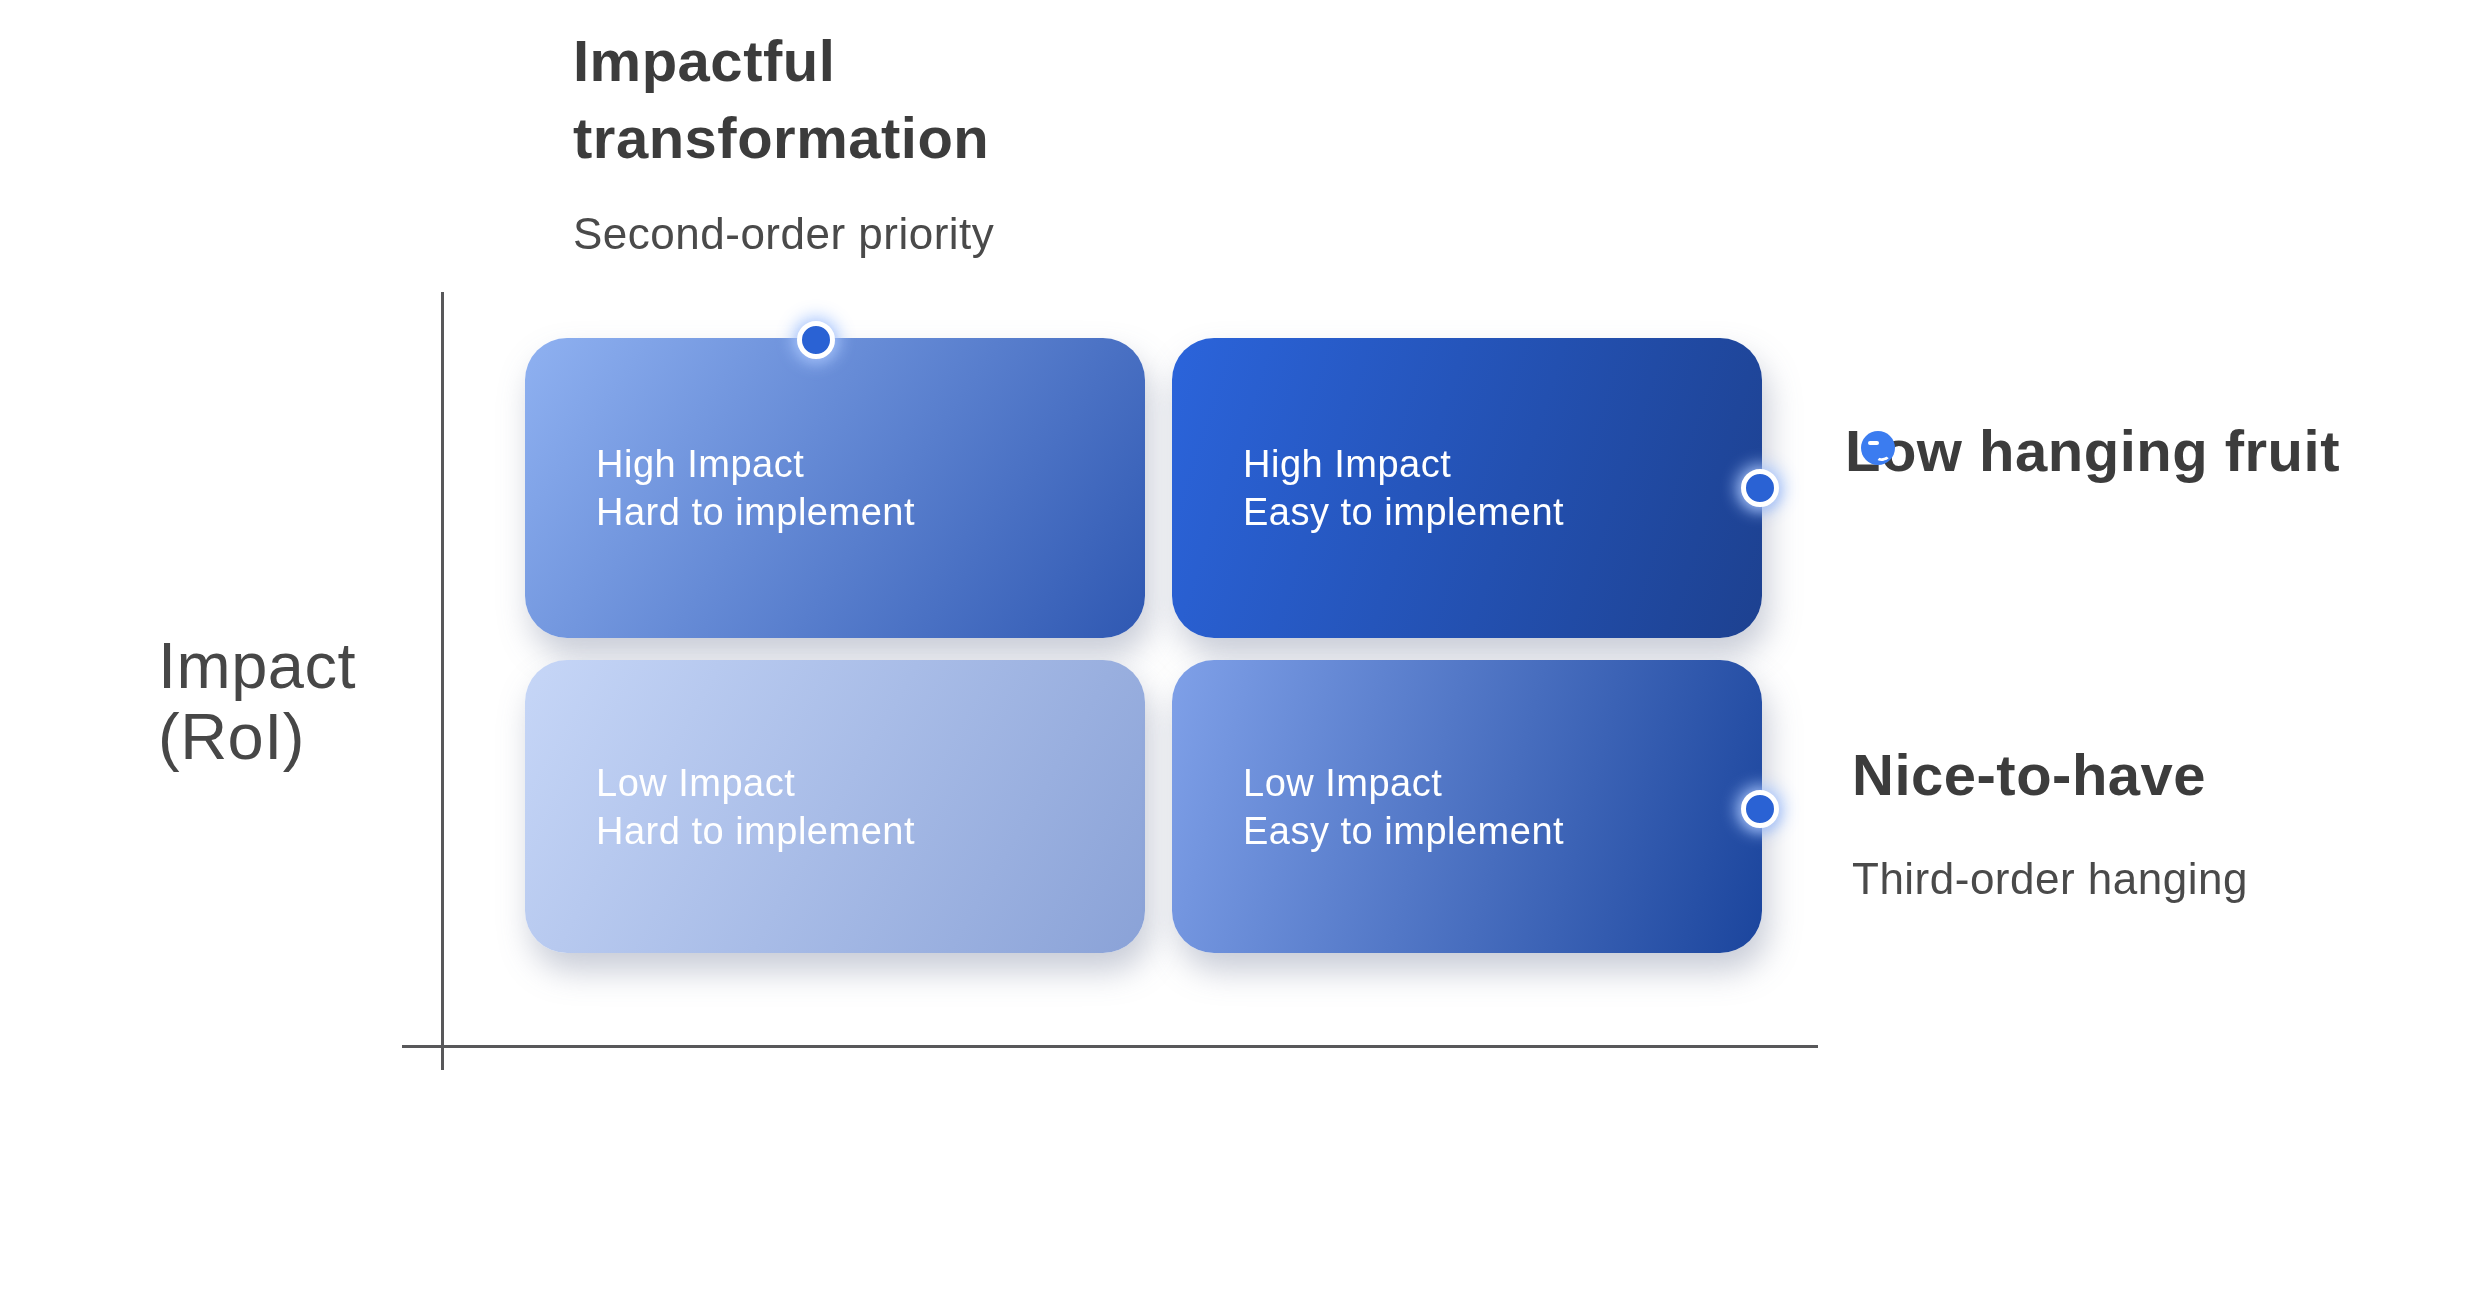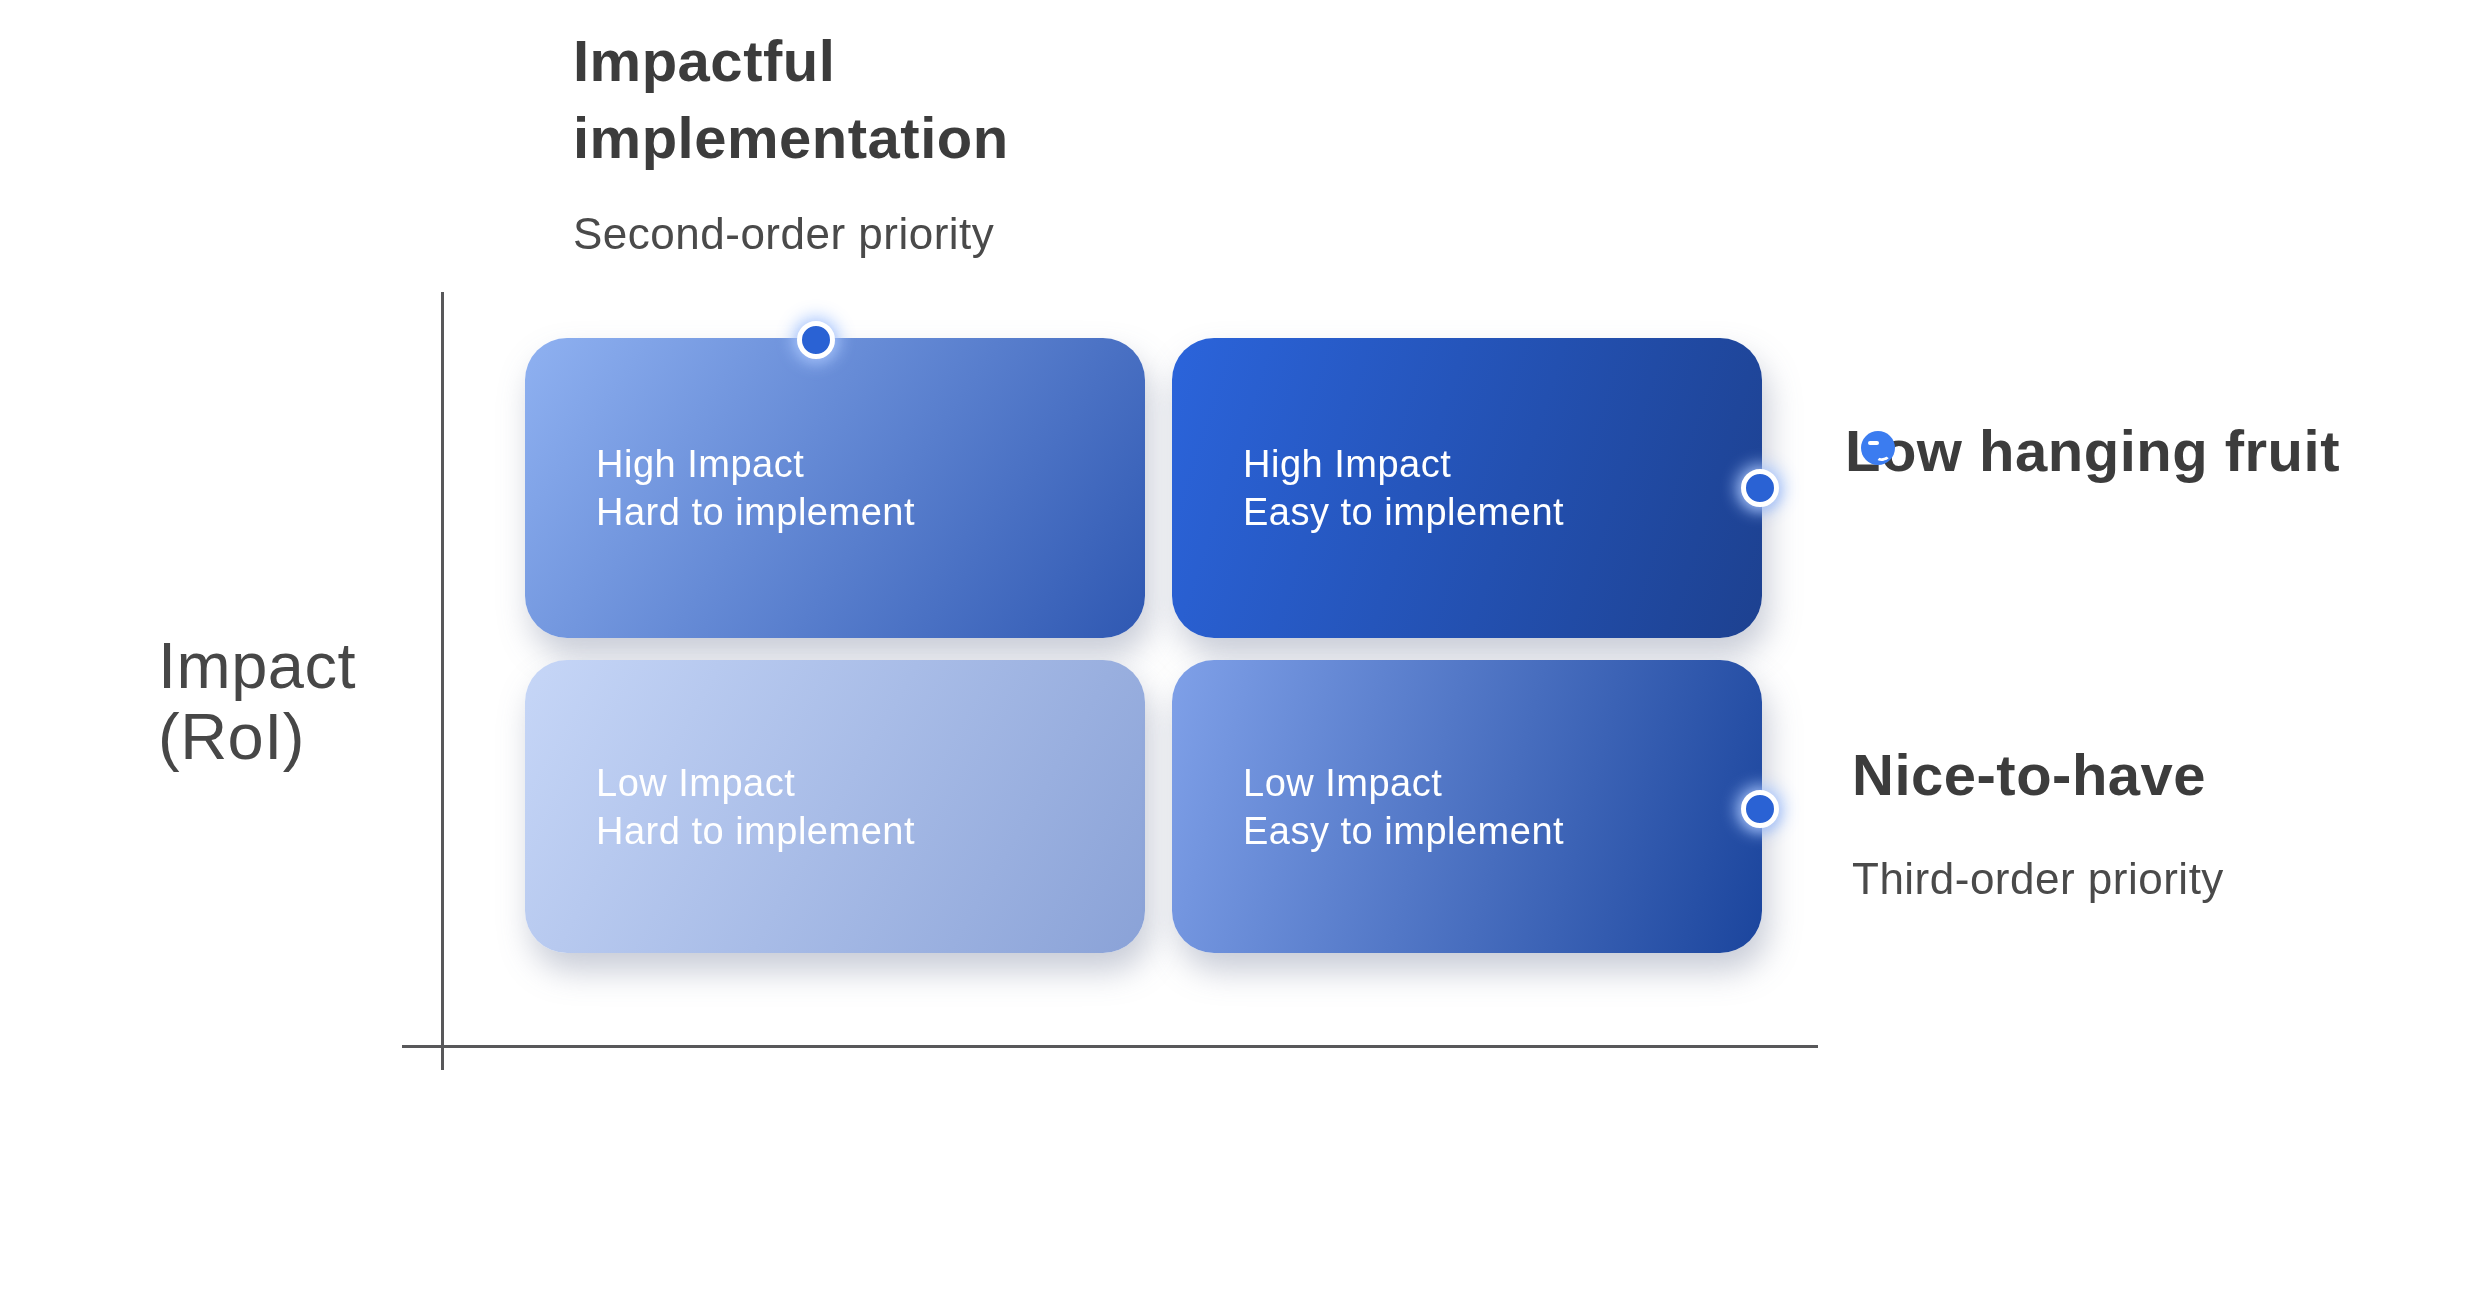--- a/index.html
+++ b/index.html
@@ -95,21 +95,21 @@
   .dot-q1 { left: 797px; top: 321px; }
   .dot-q2 { left: 1741px; top: 469px; }
   .dot-q4 { left: 1741px; top: 790px; }
 </style>
 </head>
 <body style="--heading: #3c3c3c; --subtitle: #4a4a4a; --axis-line: #58585a; --axis-text: #474747; --dot-fill: #2a62d4; --low-dot: #3b7cf0;">
 
 <div class="stage">
 
   <div class="ann ann-tl">
-    <h2>Impactful implementation</h2>
+    <h2>Impactful transformation</h2>
     <p>Second-order priority</p>
   </div>
 
   <div class="axis axis-v"></div>
   <div class="axis axis-h"></div>
 
   <div class="axis-label axis-label-y">
     <div>Impact</div>
     <div>(RoI)</div>
   </div>
@@ -142,16 +142,16 @@
     <h2>Low hanging fruit</h2>
   </div>
 
   <div class="low-dot">
     <span class="dash"></span>
     <span class="arc"></span>
   </div>
 
   <div class="ann ann-nth">
     <h2>Nice-to-have</h2>
-    <p>Third-order priority</p>
+    <p>Third-order hanging</p>
   </div>
 
 </div>
 
 </body></html>

